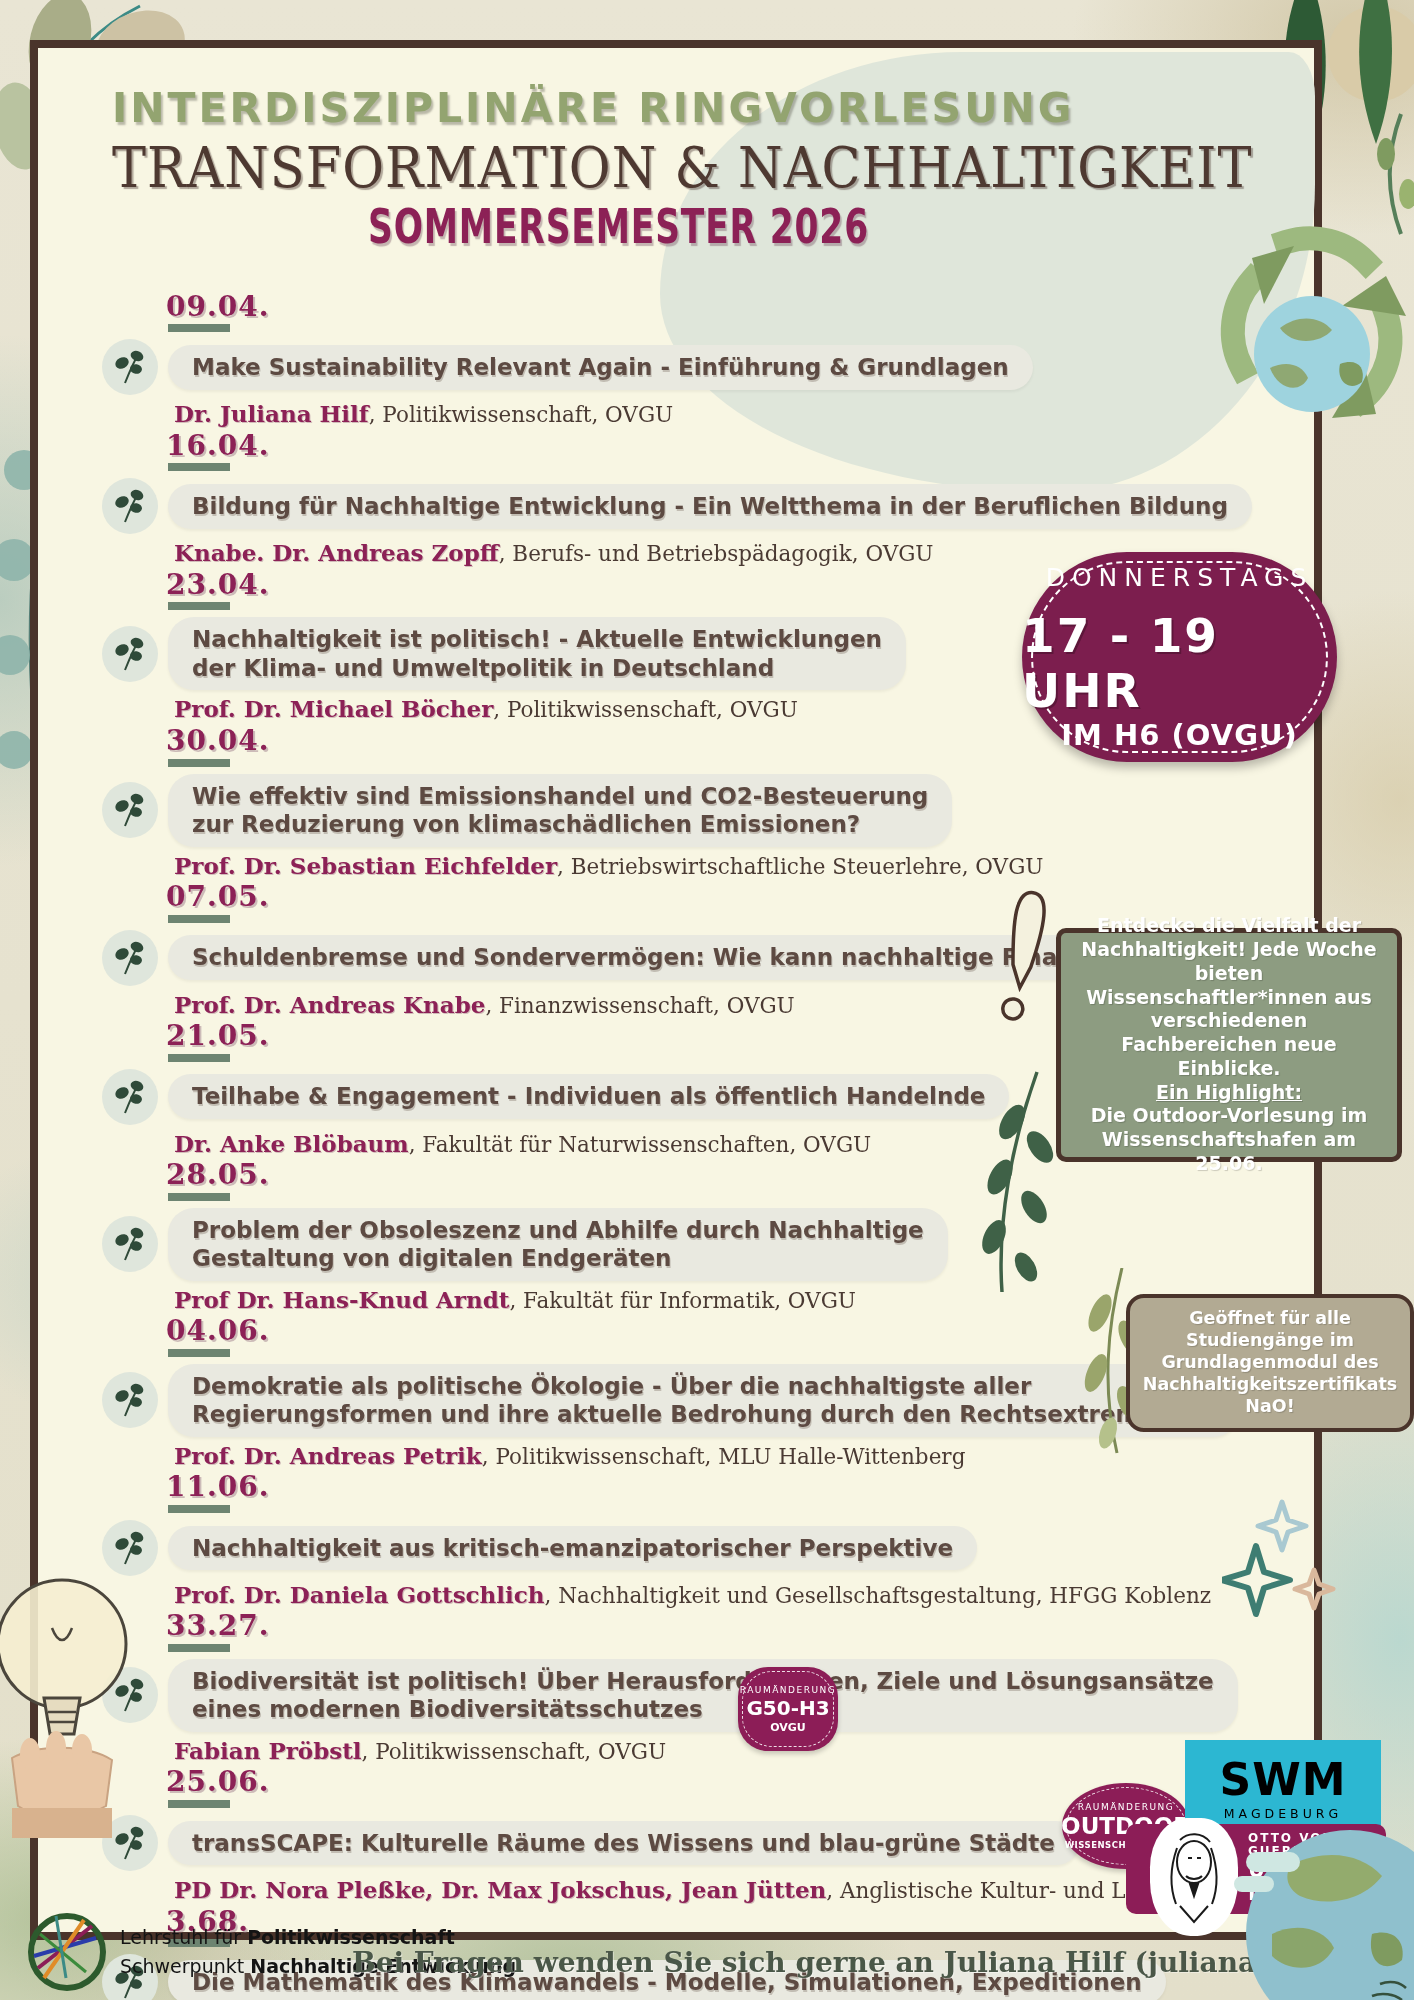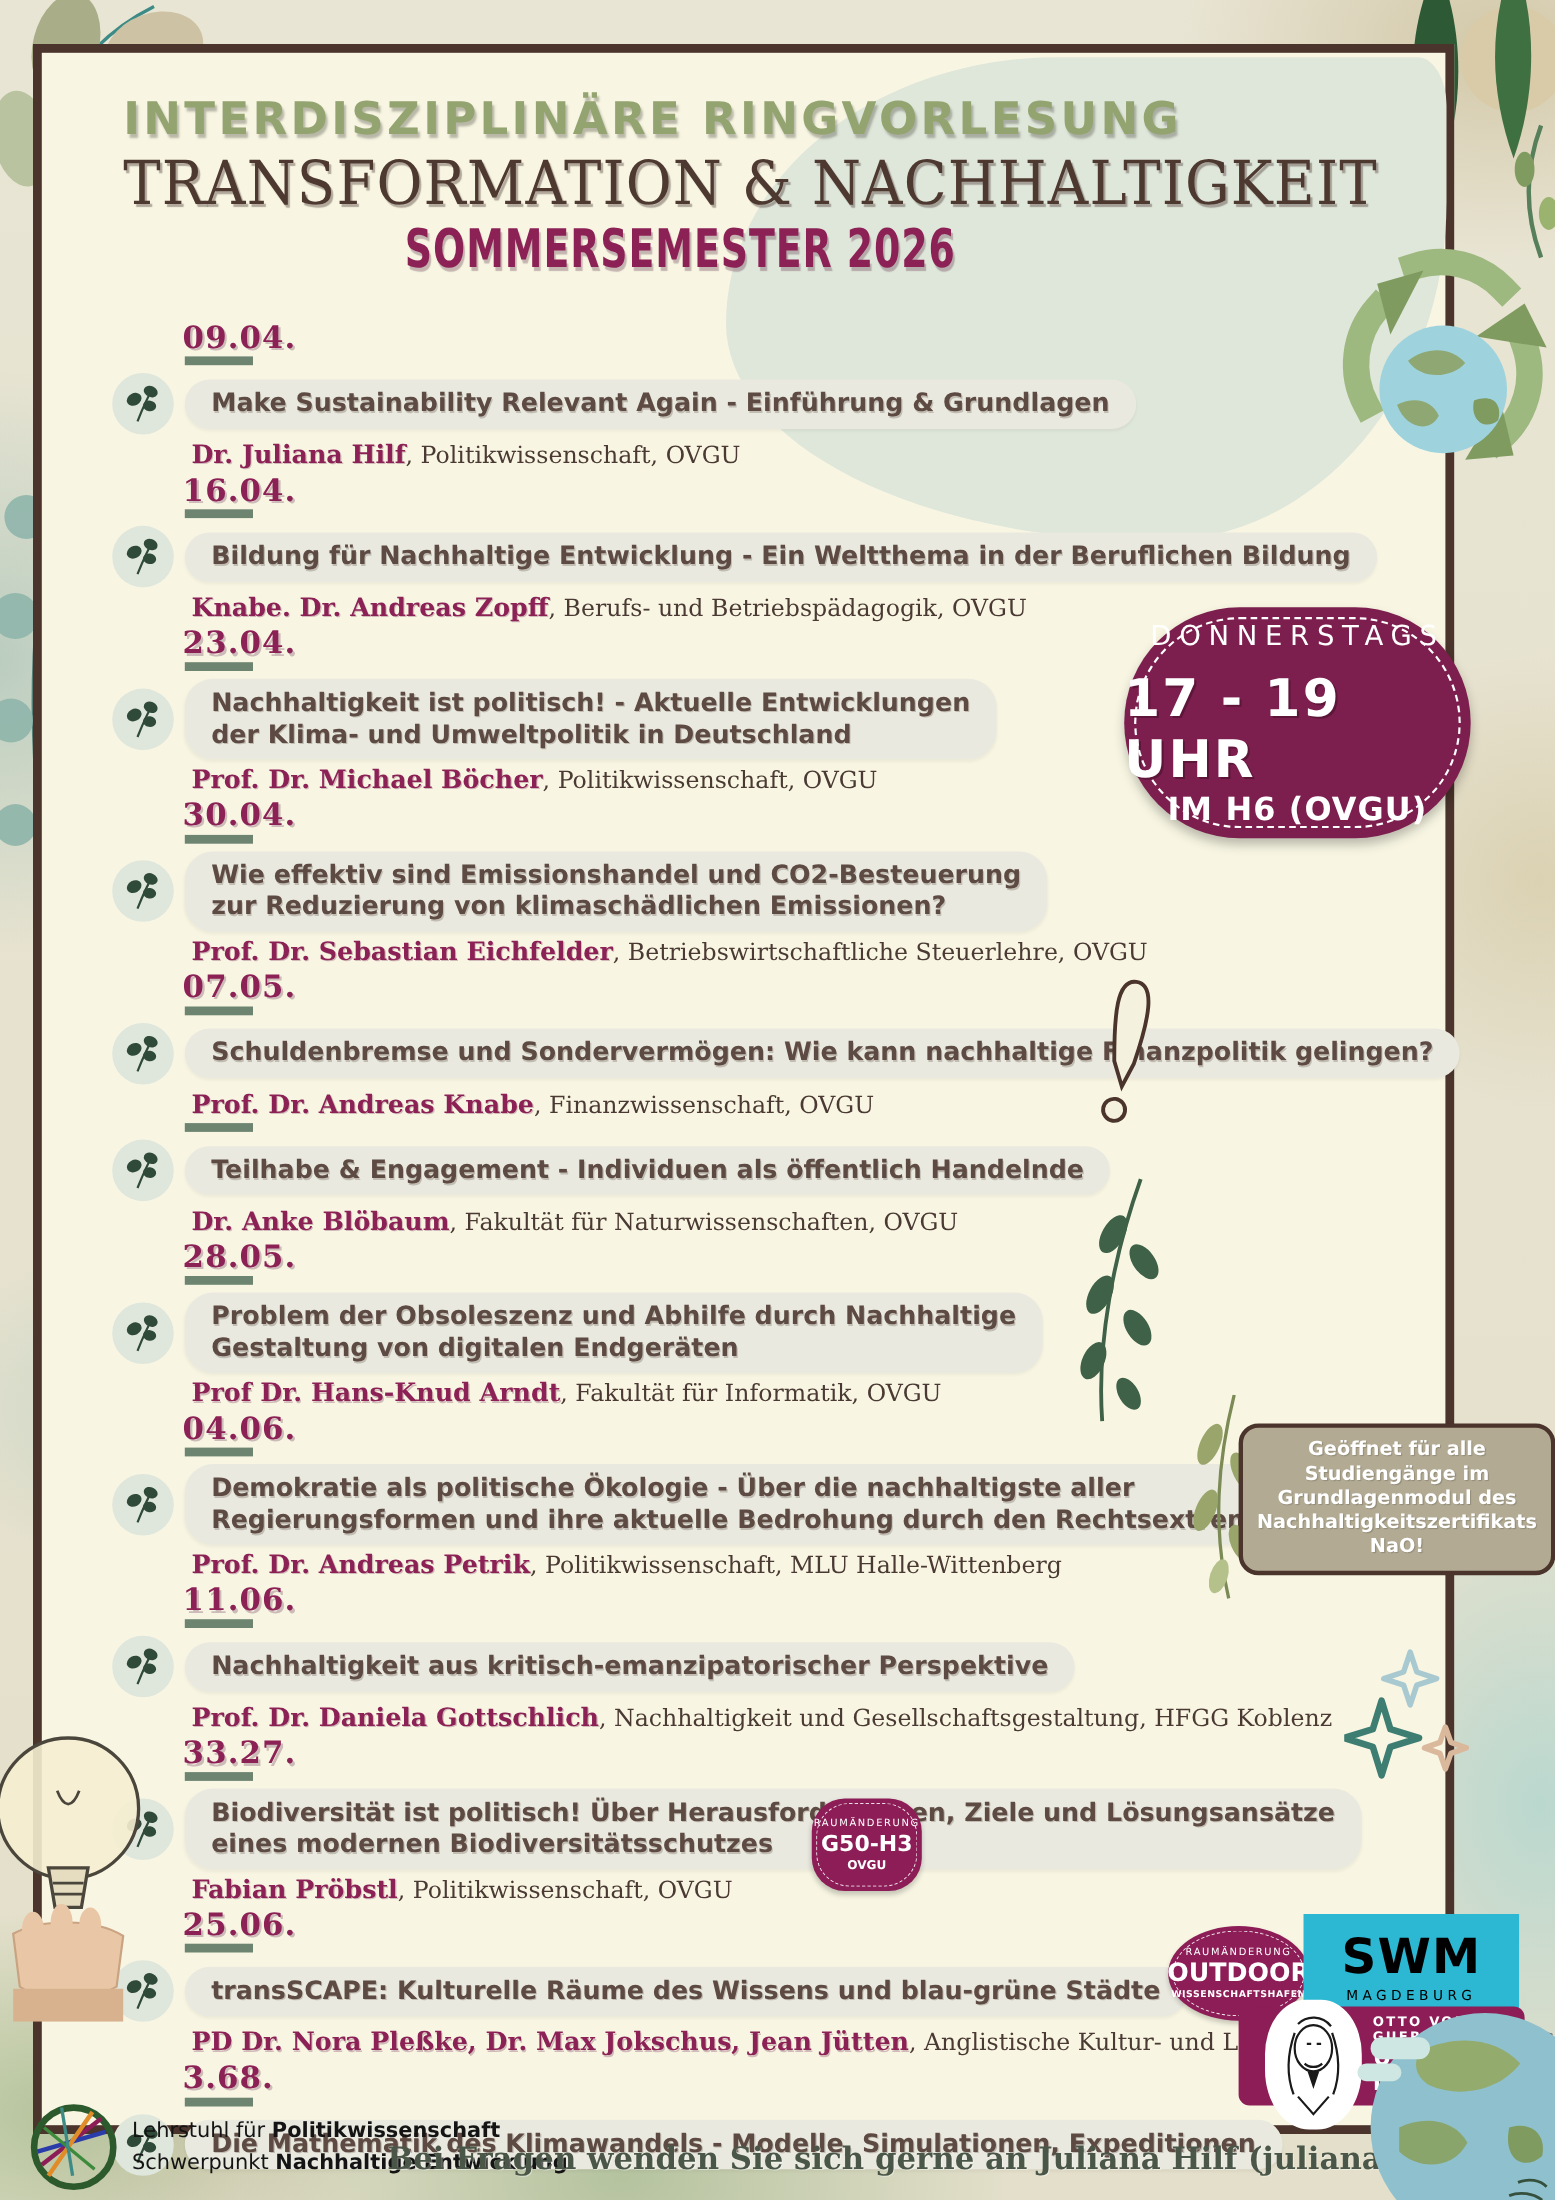--- a/index.html
+++ b/index.html
@@ -249,20 +249,21 @@
               <ellipse cx="9" cy="14" rx="7" ry="5.5" fill="#2f4a39" transform="rotate(-28 9 14)"></ellipse>
               <ellipse cx="24" cy="7" rx="6.5" ry="5" fill="#2f4a39" transform="rotate(24 24 7)"></ellipse>
               <ellipse cx="23" cy="20" rx="6" ry="4.8" fill="#2f4a39" transform="rotate(8 23 20)"></ellipse>
             </svg>
           </div>
           <div class="pill">Schuldenbremse und Sondervermögen: Wie kann nachhaltige Finanzpolitik gelingen?</div>
         </div>
         <div class="speaker"><span class="sp-name">Prof. Dr. Andreas Knabe</span><span class="sp-aff">, Finanzwissenschaft, OVGU</span></div>
       </div>
       <div class="entry">
+        <div class="date">21.05.</div>
         <div class="date-bar"></div>
         <div class="row">
           <div class="leaf">
             <svg width="34" height="36" viewBox="0 0 34 36">
               <path d="M12 34 C16 24 20 14 26 4" stroke="#2f4a39" stroke-width="2" fill="none"></path>
               <ellipse cx="9" cy="14" rx="7" ry="5.5" fill="#2f4a39" transform="rotate(-28 9 14)"></ellipse>
               <ellipse cx="24" cy="7" rx="6.5" ry="5" fill="#2f4a39" transform="rotate(24 24 7)"></ellipse>
               <ellipse cx="23" cy="20" rx="6" ry="4.8" fill="#2f4a39" transform="rotate(8 23 20)"></ellipse>
             </svg>
           </div>
@@ -381,20 +382,25 @@
     <div class="wb1">DONNERSTAGS</div>
     <div class="wb2">17 - 19 UHR</div>
     <div class="wb3">IM H6 (OVGU)</div>
   </div>
 
   <svg class="deco z6" style="left:986px;top:888px" width="76" height="140" viewBox="0 0 76 140" transform="rotate(8)">
     <path d="M38 4 C56 4 54 36 46 78 L38 100 L28 78 C22 36 20 4 38 4 Z" fill="#f4f1de" stroke="#4a342b" stroke-width="3.5"></path>
     <circle cx="34" cy="122" r="10" fill="#f4f1de" stroke="#4a342b" stroke-width="3.5"></circle>
   </svg>
 
+  <div class="info-green">
+    <div>Entdecke die Vielfalt der Nachhaltigkeit! Jede Woche bieten Wissenschaftler*innen aus verschiedenen Fachbereichen neue Einblicke.</div>
+    <div class="hl">Ein Highlight:</div>
+    <div>Die Outdoor-Vorlesung im Wissenschaftshafen am 25.06.</div>
+  </div>
 
   <svg class="deco z4" style="left:942px;top:1062px" width="120" height="240" viewBox="0 0 120 240">
     <path d="M95 10 C70 80 55 160 60 230" stroke="#3f6147" stroke-width="3.5" fill="none"></path>
     <g fill="#3f6147">
       <ellipse cx="70" cy="60" rx="10" ry="19" transform="rotate(30 70 60)"></ellipse>
       <ellipse cx="98" cy="85" rx="10" ry="18" transform="rotate(-35 98 85)"></ellipse>
       <ellipse cx="58" cy="115" rx="10" ry="19" transform="rotate(28 58 115)"></ellipse>
       <ellipse cx="92" cy="145" rx="10" ry="18" transform="rotate(-32 92 145)"></ellipse>
       <ellipse cx="52" cy="175" rx="10" ry="18" transform="rotate(25 52 175)"></ellipse>
       <ellipse cx="84" cy="205" rx="9" ry="16" transform="rotate(-30 84 205)"></ellipse>

